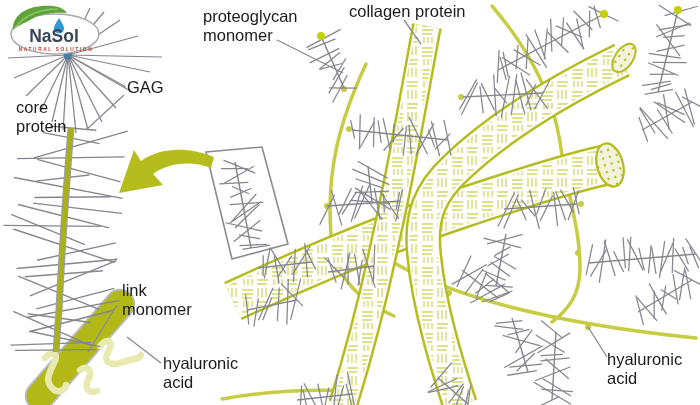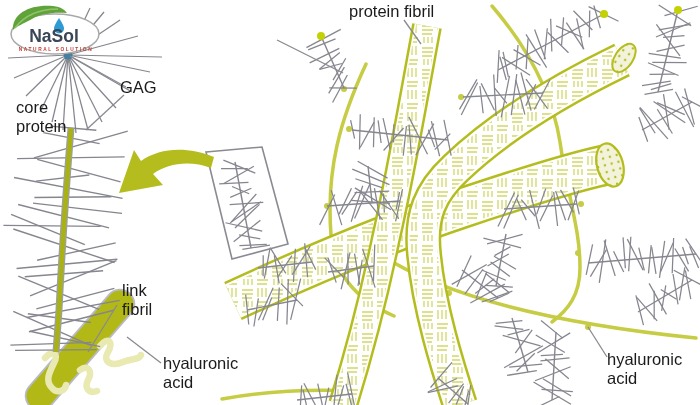--- a/index.html
+++ b/index.html
@@ -457,24 +457,26 @@
       <line x1="404" y1="20" x2="421" y2="44"></line>
       <line x1="126" y1="87" x2="70" y2="56"></line>
       <line x1="124" y1="95" x2="86" y2="130"></line>
       <line x1="117" y1="305" x2="88" y2="352"></line>
       <line x1="127" y1="337" x2="161" y2="363"></line>
       <line x1="588" y1="327" x2="607" y2="357"></line>
     </g>
   </g>
 </svg>
 
-<div class="label" style="left:349px;top:2px">protein fibril</div>
-<div class="label" style="left:120px;top:78px">GAG</div>
+<div class="label" style="left:203px;top:7px">proteoglycan
+monomer</div>
+<div class="label" style="left:349px;top:2px">collagen protein</div>
+<div class="label" style="left:127px;top:78px">GAG</div>
 <div class="label" style="left:16px;top:98px">core
 protein</div>
 <div class="label" style="left:122px;top:281px">link
-fibril</div>
+monomer</div>
 <div class="label" style="left:163px;top:354px">hyaluronic
 acid</div>
 <div class="label" style="left:607px;top:350px">hyaluronic
 acid</div>
 
 </div>
 
 </body></html>

